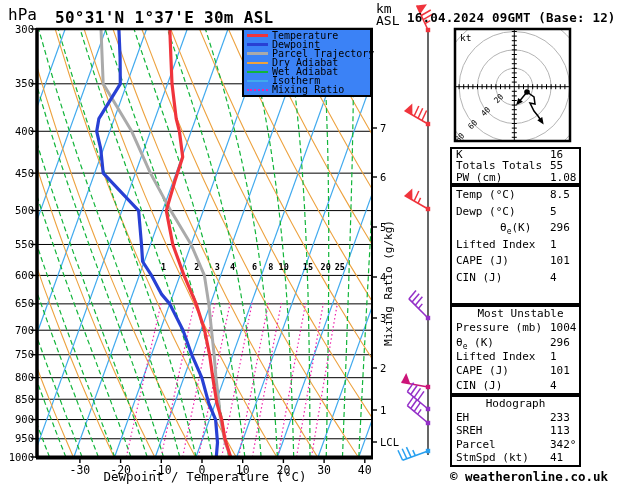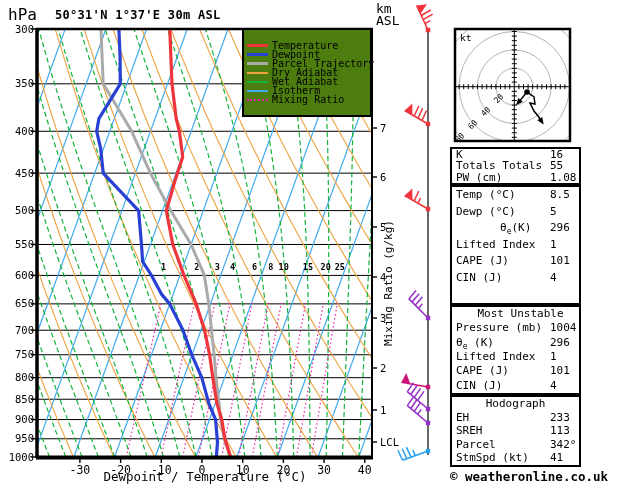--- a/index.html
+++ b/index.html
@@ -2,26 +2,26 @@
 <html><head>
 <meta charset="utf-8">
 <style>
   html,body{margin:0;padding:0;background:#fff;}
   #app{position:relative;width:629px;height:486px;background:#fff;overflow:hidden;
        font-family:"DejaVu Sans Mono",monospace;color:#000;}
   #chart-svg{position:absolute;left:0;top:0;}
   svg text{font-family:"DejaVu Sans Mono",monospace;fill:#000;}
   .abs{position:absolute;white-space:nowrap;}
   #hpa-label{left:8px;top:5px;font-size:16px;}
-  #station-title{left:55px;top:8px;font-size:12px;font-weight:bold;letter-spacing:.3px;}
+  #station-title{left:55px;top:8px;font-size:16px;font-weight:bold;letter-spacing:.3px;}
   #km-asl{left:376px;top:3px;font-size:13px;line-height:12px;text-align:left;}
   #datetime{left:407px;top:10px;font-size:12.5px;font-weight:bold;letter-spacing:.2px;}
   #xaxis-label{left:38px;top:469px;width:334px;text-align:center;font-size:12.5px;}
   #footer{left:450px;top:469px;font-size:12.5px;font-weight:bold;text-align:center;}
-  #legend{left:242px;top:28px;width:122px;border:2px solid #000;background:#4d7c0f;padding:11px 2px;}
+  #legend{left:242px;top:28px;width:122px;border:2px solid #000;background:#3b82f6;padding:1px 2px;}
   .leg-row{display:flex;align-items:center;height:9px;}
   .leg-swatch{width:21px;margin:0 4px 0 1px;flex:none;}
   .leg-label{font-size:10px;line-height:9px;}
   #tables{left:450px;top:0;width:131px;}
   .tblock{position:absolute;left:0;width:127px;border:2px solid #000;background:#fff;}
   .trow{text-align:center;font-size:11px;}
   .irow{position:relative;font-size:11px;padding-left:4px;}
   .irow .val{position:absolute;left:98px;top:0;}
   sub{font-size:8px;}
 </style>
@@ -335,20 +335,21 @@
       <rect x="455" y="29" width="115" height="112" fill="none" stroke="#000" stroke-width="2.5"></rect>
       <text x="460" y="41" font-size="9.5">kt</text>
     </svg>
 
   <div class="abs" id="hpa-label">hPa</div>
   <div class="abs" id="station-title">50°31'N 1°37'E 30m ASL</div>
   <div class="abs" id="km-asl">
     <div>km</div>
     <div>ASL</div>
   </div>
+  <div class="abs" id="datetime">16.04.2024 09GMT (Base: 12)</div>
 
   <div class="abs" id="legend">
       <div class="leg-row">
         <span class="leg-swatch" style="border-top: 3px solid rgb(240, 52, 60);"></span>
         <span class="leg-label">Temperature</span>
       </div>
       <div class="leg-row">
         <span class="leg-swatch" style="border-top: 3px solid rgb(40, 64, 212);"></span>
         <span class="leg-label">Dewpoint</span>
       </div>

